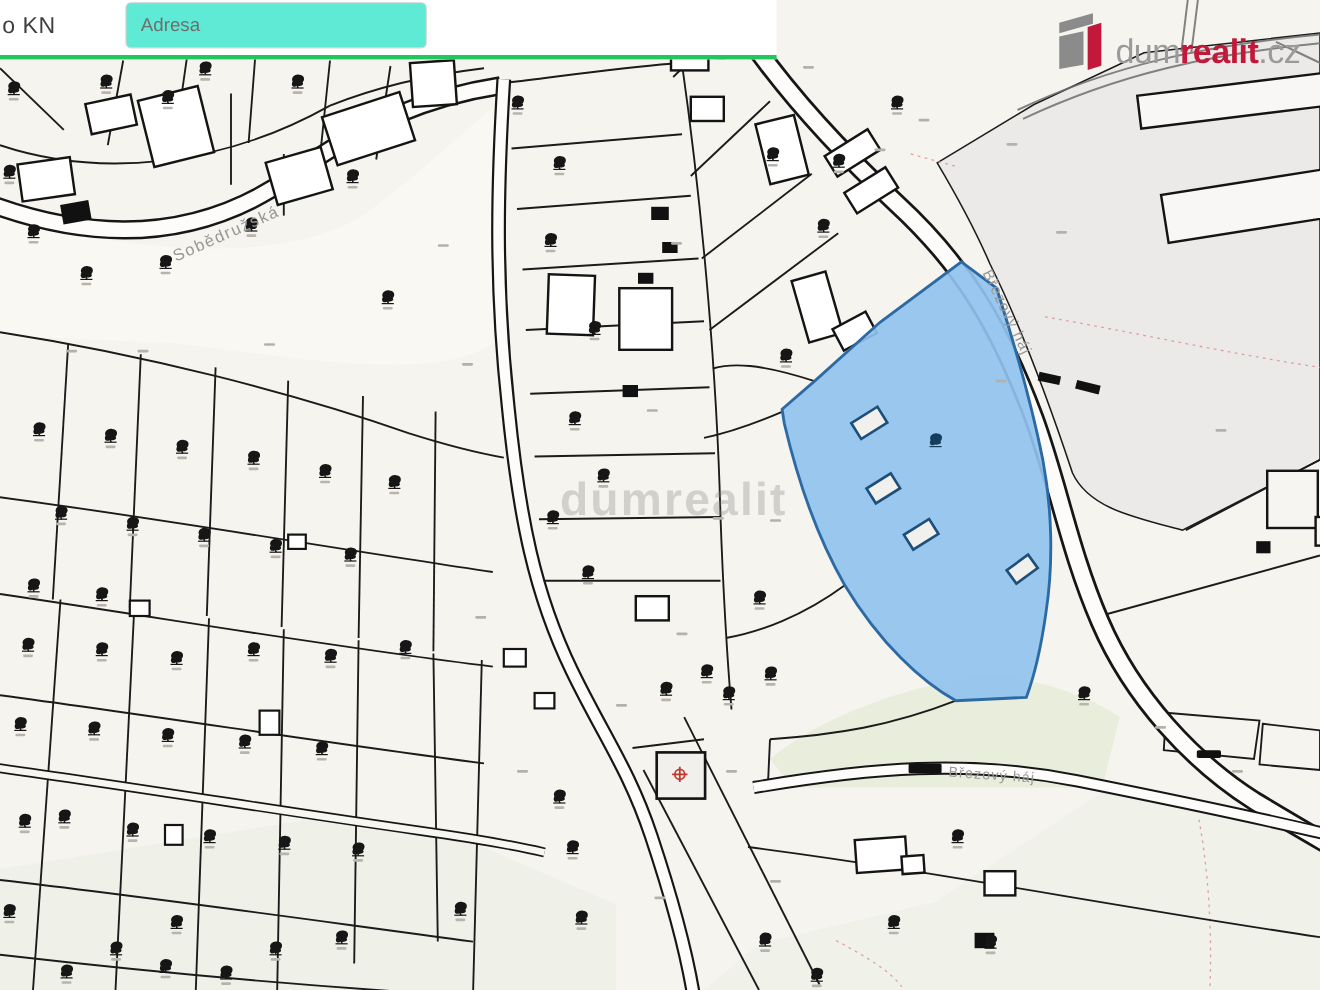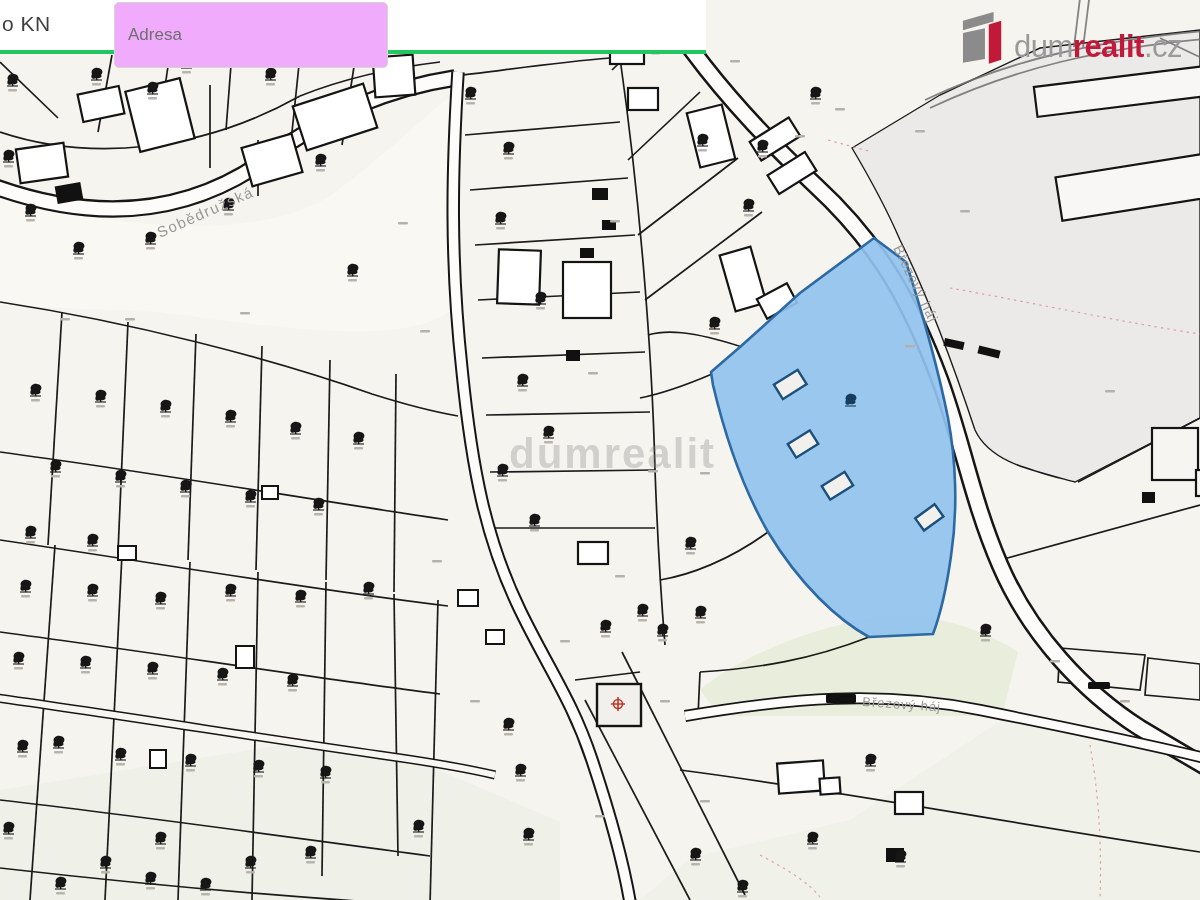--- a/index.html
+++ b/index.html
@@ -6,22 +6,22 @@
   body{width:1200px;height:900px;overflow:hidden;position:relative;
        font-family:"Liberation Sans",sans-serif;background:#f6f4ef;}
   #stage{position:absolute;inset:0;width:1200px;height:900px;}
   svg text{user-select:none;}
   
   .topbar{position:absolute;left:0;top:0;width:706px;height:50px;background:#ffffff;
           border-bottom:4px solid #22c55e;z-index:30;}
   .topbar-label{position:absolute;left:2px;top:12px;font-size:21px;color:#3f3f3f;
                 letter-spacing:.5px;white-space:nowrap;}
   .addr-input{position:absolute;left:114px;top:2px;width:246px;height:32px;
-              border:1px solid #d6d4d0;border-radius:5px;background:#f0abfc;
-              font-size:17px;color:#666;padding:16px 13px;outline:none;
+              border:1px solid #d6d4d0;border-radius:5px;background:#5eead4;
+              font-size:17px;color:#666;padding:4px 13px;outline:none;
               font-family:"Liberation Sans",sans-serif;}
   .addr-input::placeholder{color:#6e6e6e;}
   
   .logo{position:absolute;left:962px;top:6px;width:232px;height:58px;z-index:31;
         display:flex;align-items:flex-end;gap:8px;}
   .logo-text{font-size:31px;line-height:1;letter-spacing:-0.5px;padding-bottom:2px;white-space:nowrap;}
   .logo-text .g{color:#9a9a9a;font-weight:500;}
   .logo-text .r{color:#c2183a;font-weight:700;}
   
   .watermark{position:absolute;left:482px;top:430px;z-index:20;font-size:42px;

